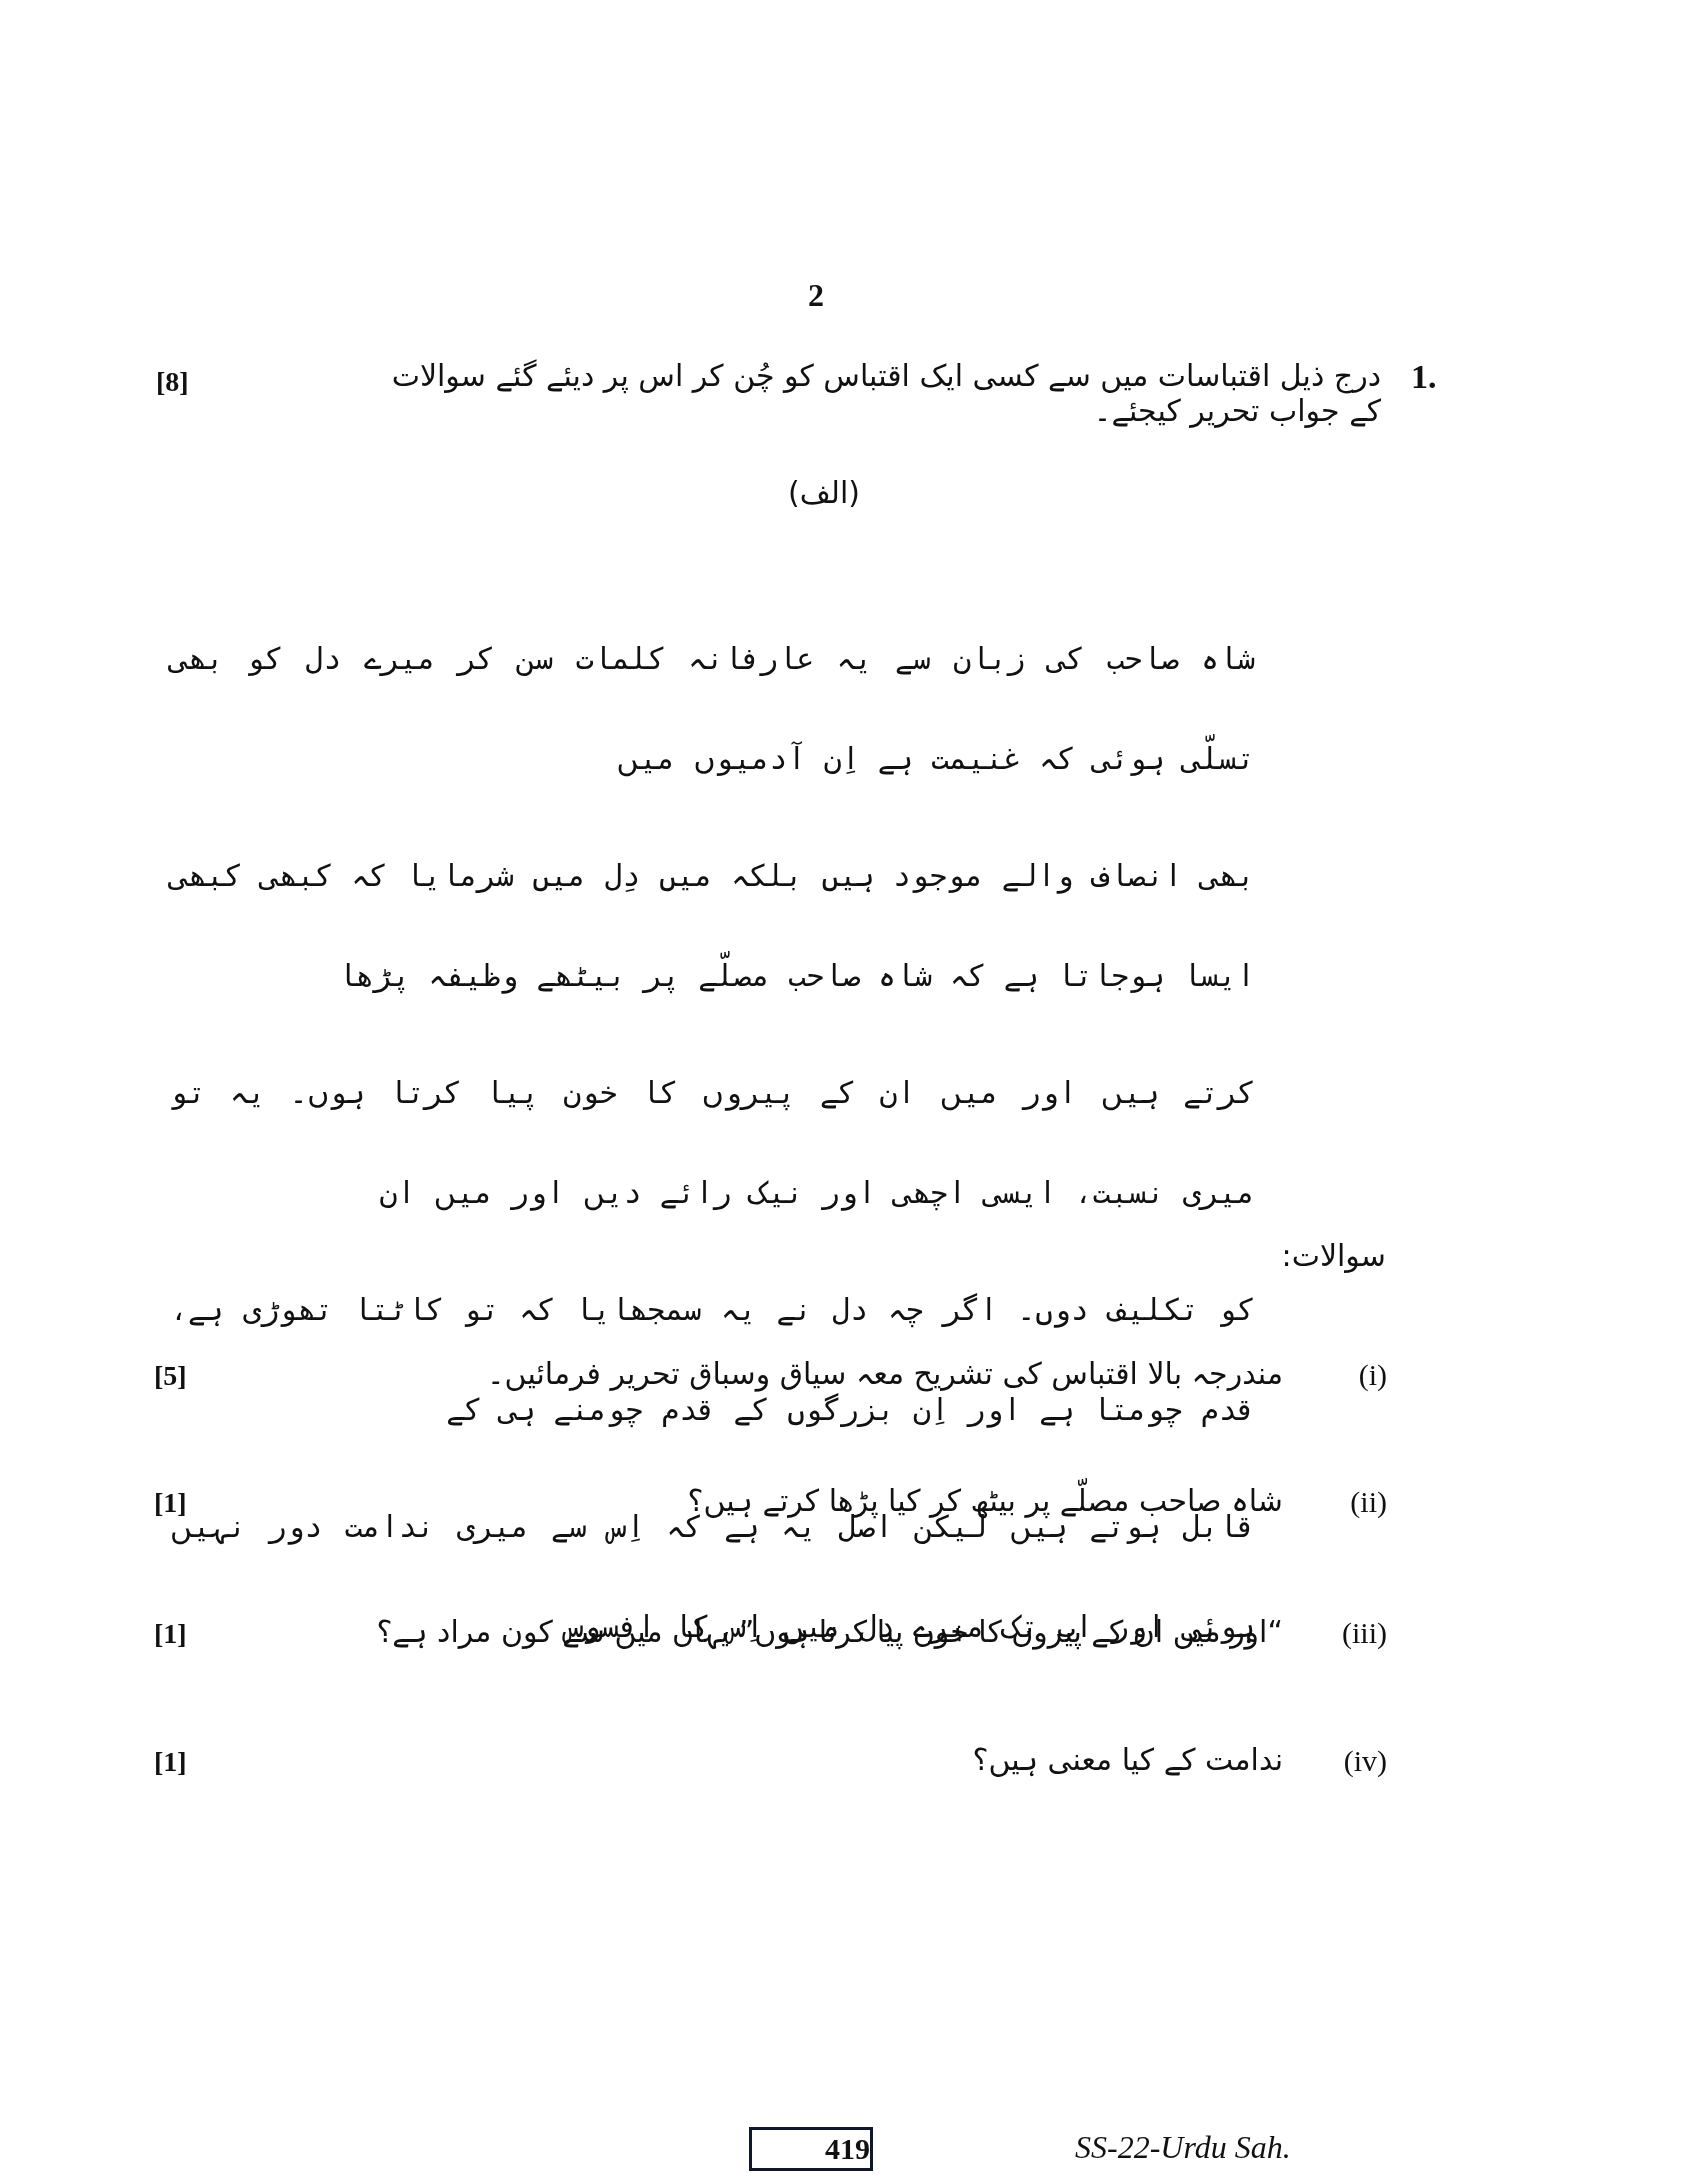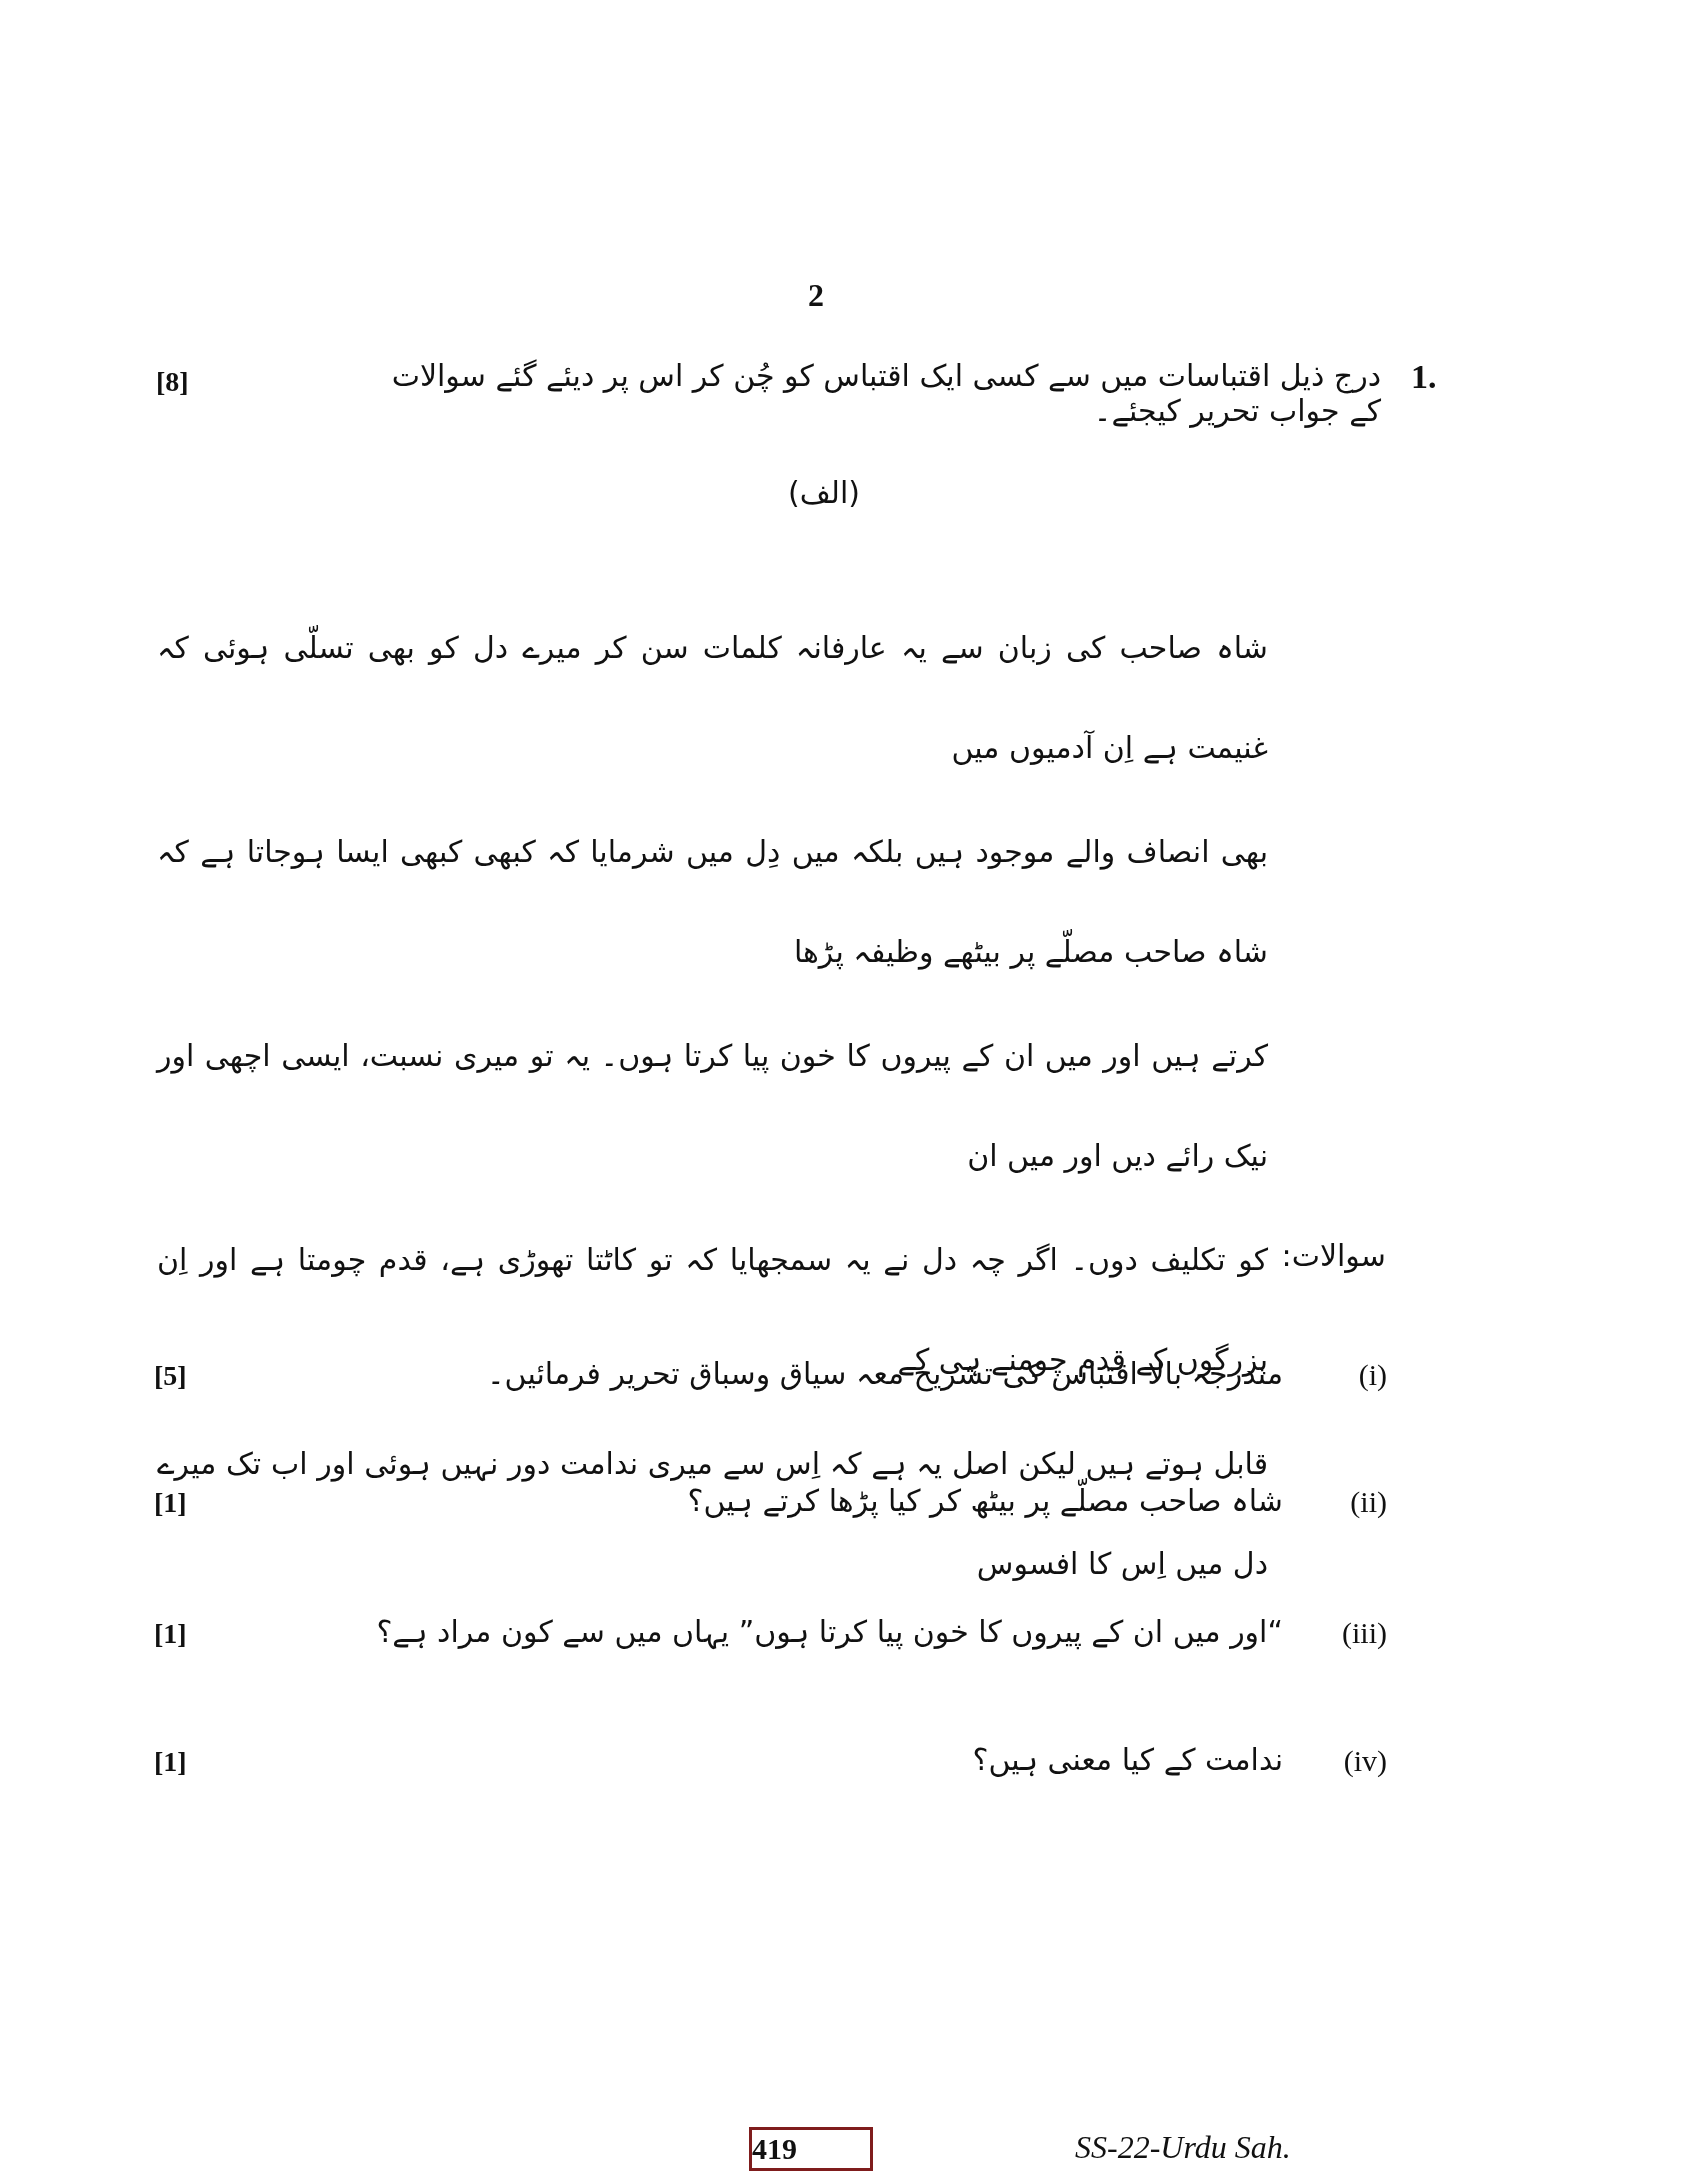--- a/index.html
+++ b/index.html
@@ -5,27 +5,27 @@
   html, body { margin: 0; padding: 0; background: #ffffff; }
   body { width: 1683px; height: 2178px; position: relative; overflow: hidden; color: #111; font-family: "DejaVu Serif", serif; }
   .abs { position: absolute; }
   .page-num { left: 0; width: 1632px; top: 277px; text-align: center; font-family: "Liberation Serif", serif; font-weight: bold; font-size: 32px; }
   .q-num { left: 1411px; top: 358px; font-family: "Liberation Serif", serif; font-weight: bold; font-size: 34px; }
   .marks { font-family: "Liberation Serif", serif; font-weight: bold; font-size: 28px; left: 156px; }
   .urdu { direction: rtl; font-family: "DejaVu Sans", sans-serif; font-size: 30px; }
   .instruction { right: 302px; top: 358px; width: 990px; text-align: right; }
   .section { left: 8px; width: 1632px; top: 475px; text-align: center; }
   .passage { left: 153px; width: 1119px; top: 594px; text-align: justify; text-align-last: right; line-height: 100px; }
-  .passage p { margin: 4px; }
+  .passage p { margin: 17px; font-family: Liberation Mono, monospace; }
   .q-heading { right: 297px; top: 1238px; }
   .question-row { left: 149px; width: 1238px; height: 59px; }
   .question-row .qtext { position: absolute; right: 104px; top: 0; direction: rtl; font-family: "DejaVu Sans", sans-serif; font-size: 30px; white-space: nowrap; }
   .question-row .qlabel { position: absolute; right: 0; top: 2px; font-family: "Liberation Serif", serif; font-size: 30px; }
   .question-row .qmarks { position: absolute; left: 5px; top: 4px; font-family: "Liberation Serif", serif; font-weight: bold; font-size: 28px; }
-  .footer-box { left: 749px; top: 2127px; width: 124px; height: 44px; border: 3px solid #7f1d1d; box-sizing: border-box; text-align: left; font-family: "Liberation Serif", serif; font-weight: bold; font-size: 30px; line-height: 38px; }
+  .footer-box { left: 749px; top: 2127px; width: 124px; height: 44px; border: 3px solid #0f172a; box-sizing: border-box; text-align: right; font-family: "Liberation Serif", serif; font-weight: bold; font-size: 30px; line-height: 38px; }
   .footer-code { left: 1030px; top: 2129px; font-family: "Liberation Serif", serif; font-style: italic; font-size: 32px; margin-left: 45px; }
 </style>
 </head>
 <body>
 
 <div class="abs page-num">2</div>
 
 <div class="abs q-num">1.</div>
 <div class="abs urdu instruction">درج ذیل اقتباسات میں سے کسی ایک اقتباس کو چُن کر اس پر دیئے گئے سوالات کے جواب تحریر کیجئے۔</div>
 <div class="abs marks" style="top:366px;">[8]</div>

